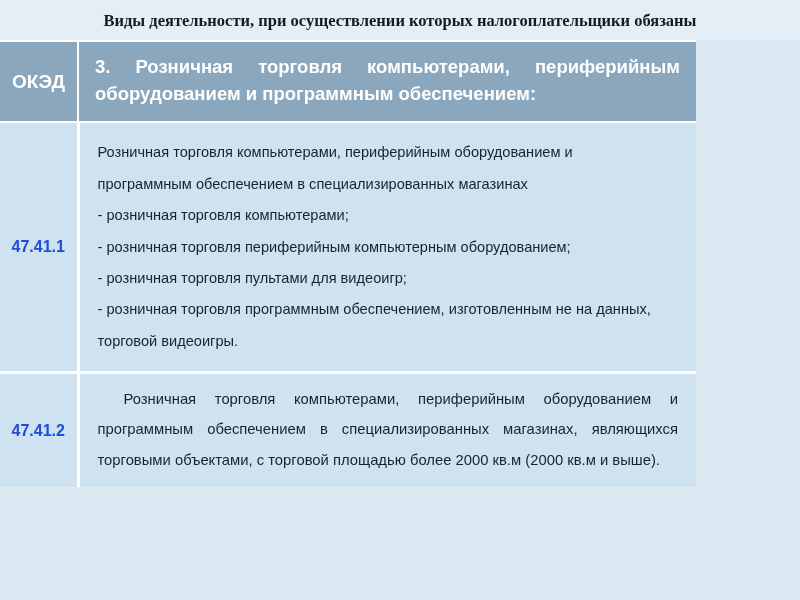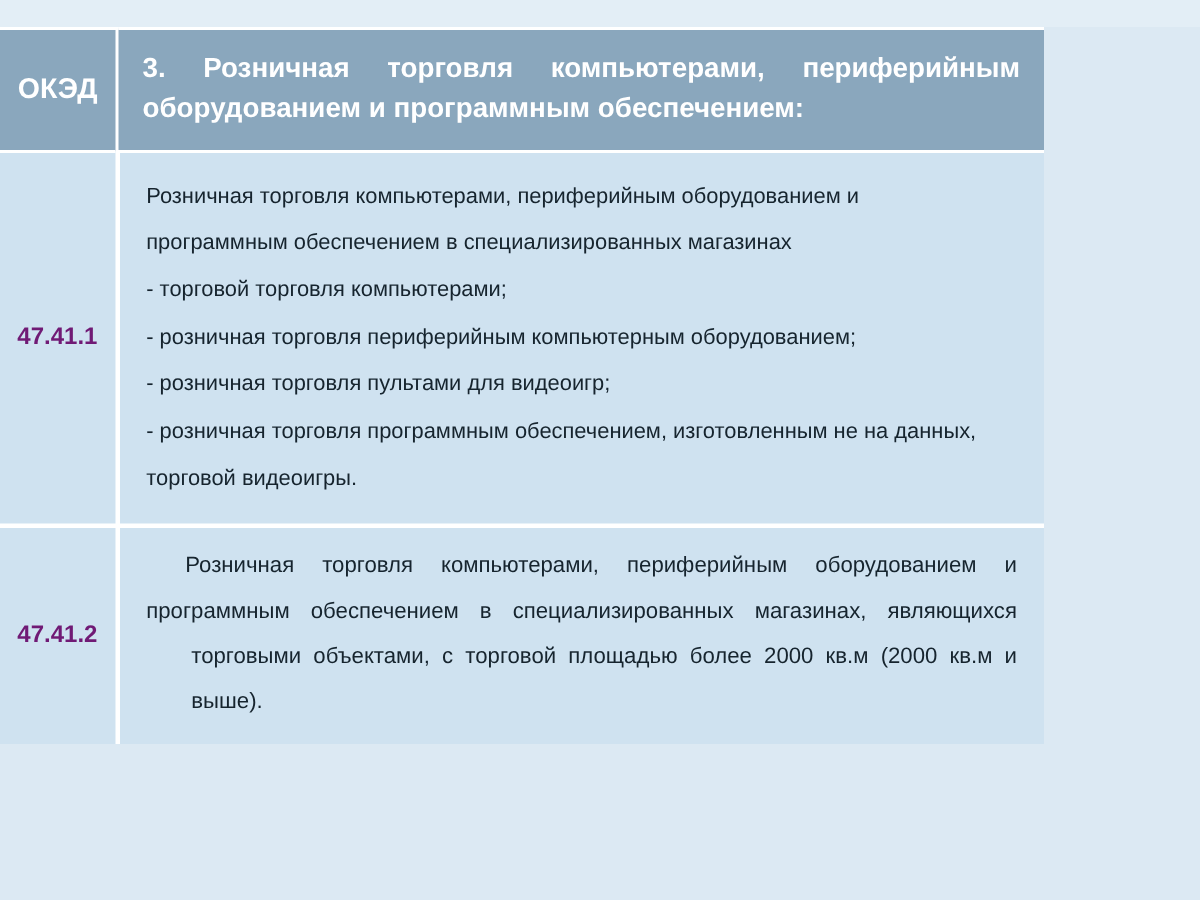--- a/index.html
+++ b/index.html
@@ -84,21 +84,21 @@
   }
   .row-b td {
     background: #cfe2f0;
   }
   .code-cell {
     width: 78px;
     text-align: center;
     font-family: "Liberation Sans", sans-serif;
     font-weight: bold;
     font-size: 16px;
-    color: #701a75;
+    color: #1d4ed8;
     border-right: 3px solid #ffffff;
   }
   .desc-cell {
     font-family: "Liberation Sans", sans-serif;
     font-size: 14.6px;
     color: #16242e;
     line-height: 2.15;
     padding: 14px 18px 14px 18px !important;
     text-align: left;
   }
@@ -115,33 +115,33 @@
     text-align: justify;
     text-align-last: left;
   }
   .desc-cell-2 .pj {
     display: block;
     text-align: justify;
     text-align-last: justify;
   }
   .desc-cell-2 .pl {
     display: block;
-    margin-left: 30px;
   }
   .indent {
     display: inline-block;
     width: 26px;
   }
 </style>
 </head>
 <body>
 
 <div class="slide">
 
   <div class="title-block">
+    <div class="title-line">Виды деятельности, при осуществлении которых налогоплательщики обязаны</div>
   </div>
 
   <table class="table">
     <colgroup>
       <col style="width:78px">
       <col>
     </colgroup>
     <tbody>
       <tr class="head-row">
         <td class="head-code">ОКЭД</td>
@@ -149,21 +149,21 @@
           <span class="l1">3.  Розничная  торговля  компьютерами,  периферийным</span>
           <span class="l2">оборудованием и программным обеспечением:</span>
         </td>
       </tr>
 
       <tr class="row-a">
         <td class="code-cell">47.41.1</td>
         <td class="desc-cell">
           <span class="ln">Розничная торговля компьютерами, периферийным оборудованием и</span>
           <span class="ln">программным обеспечением в специализированных магазинах</span>
-          <span class="ln">- торговой торговля компьютерами;</span>
+          <span class="ln">- розничная торговля компьютерами;</span>
           <span class="ln">- розничная торговля периферийным компьютерным оборудованием;</span>
           <span class="ln">- розничная торговля пультами для видеоигр;</span>
           <span class="ln">- розничная торговля программным обеспечением, изготовленным не на данных,</span>
           <span class="ln">торговой видеоигры.</span>
         </td>
       </tr>
 
       <tr class="row-b">
         <td class="code-cell">47.41.2</td>
         <td class="desc-cell-2">

